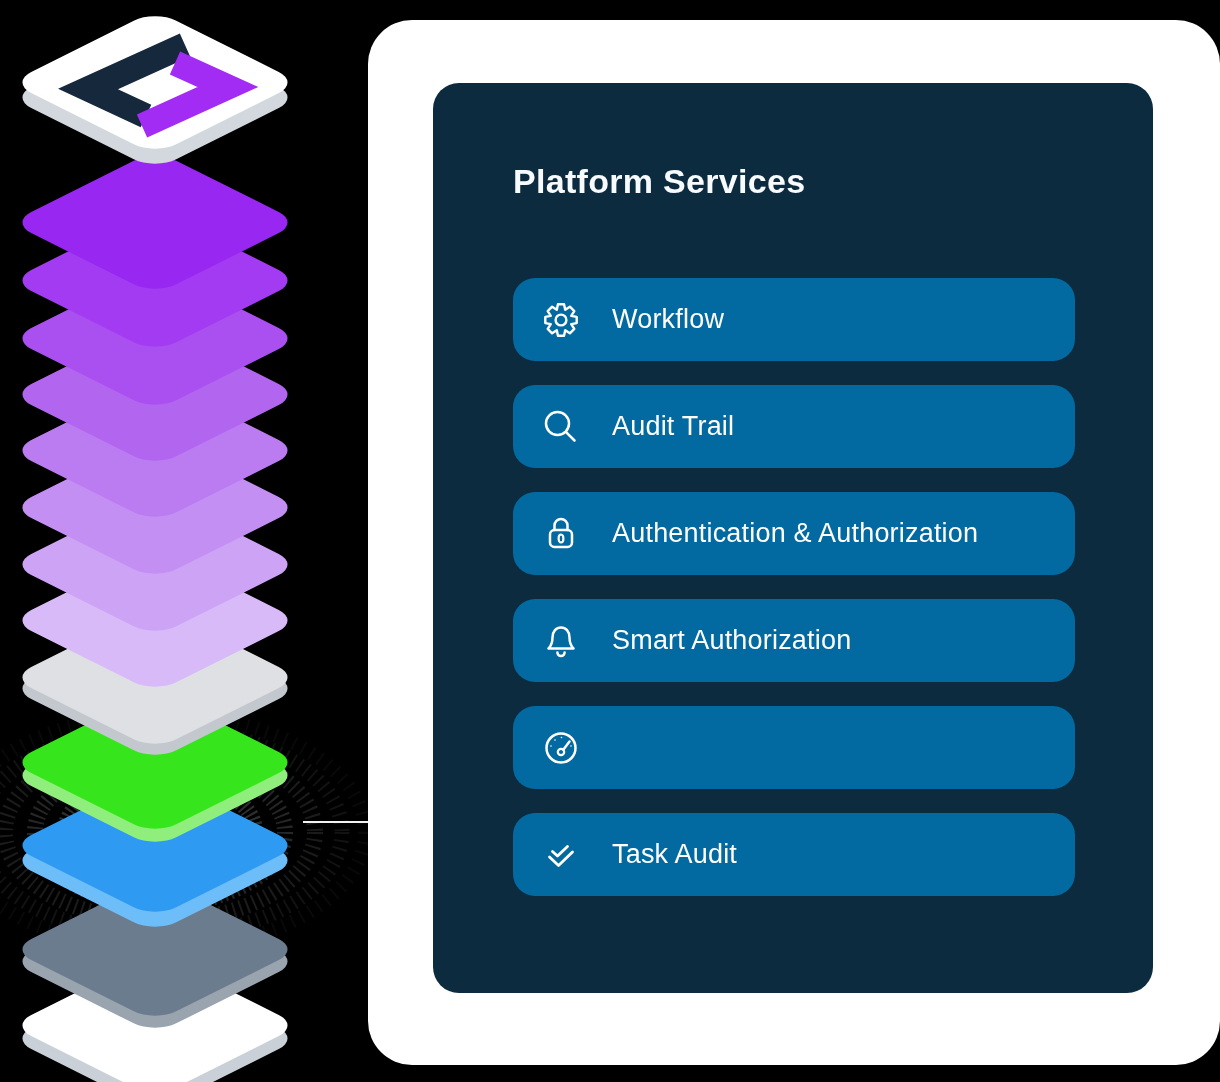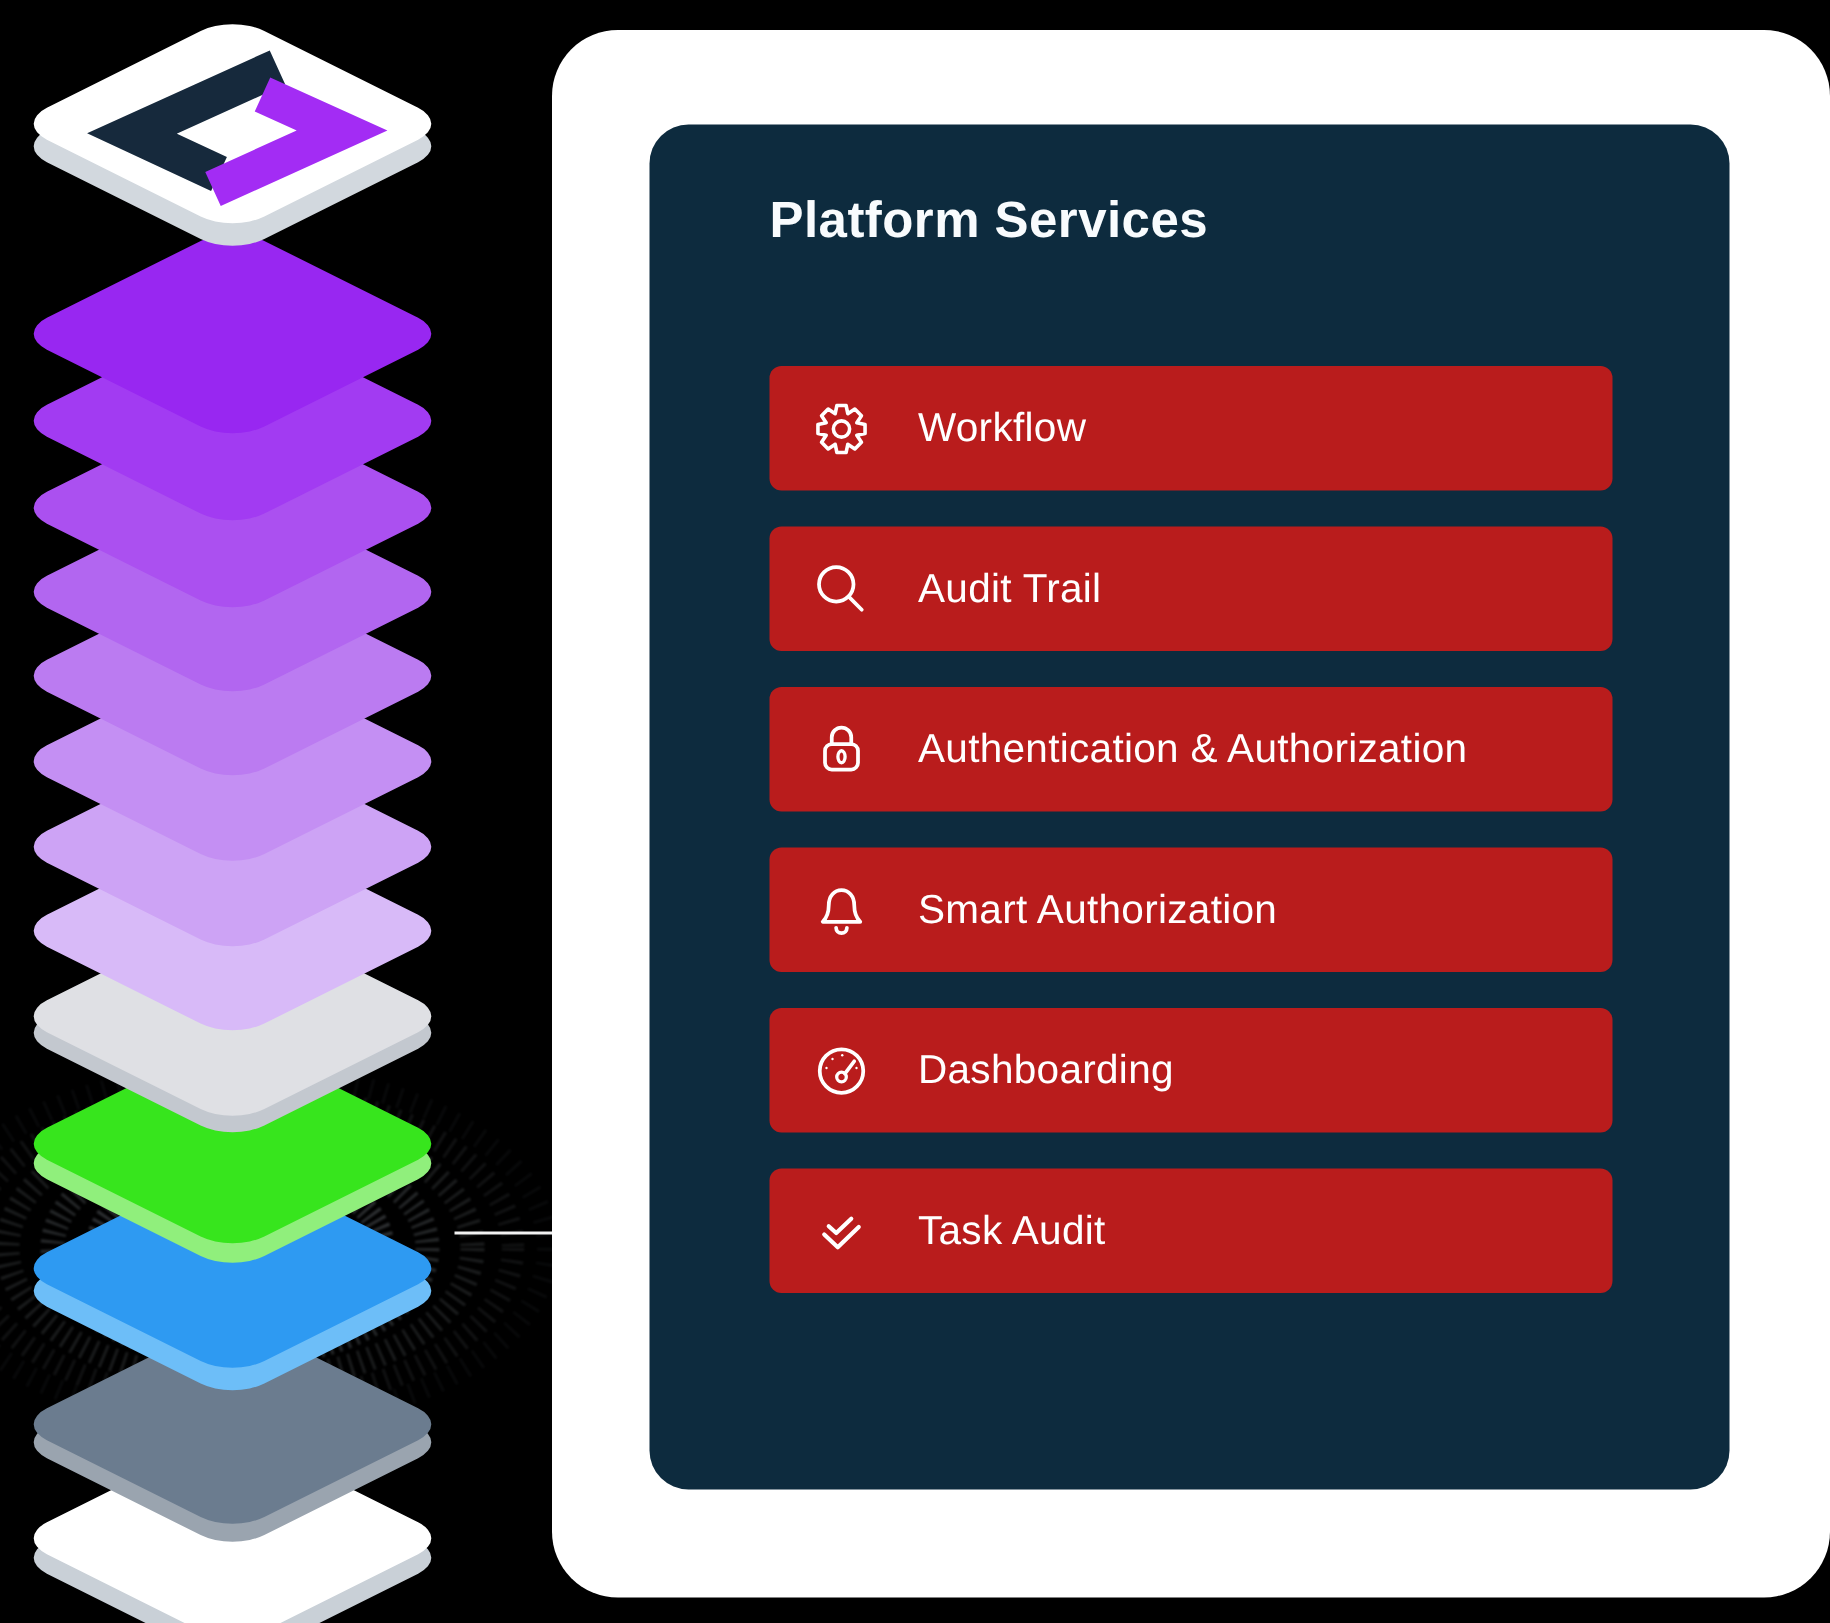--- a/index.html
+++ b/index.html
@@ -2,24 +2,24 @@
 <html><head>
 <meta charset="utf-8">
 <style>
   html,body{margin:0;padding:0;background:#000;}
   .page{position:relative;width:1220px;height:1082px;background:#000;overflow:hidden;
         font-family:"Liberation Sans","DejaVu Sans",sans-serif;}
   .stack-svg{position:absolute;left:0;top:0;}
   .connector{position:absolute;left:303px;top:821px;width:70px;height:2px;background:#fff;opacity:.95;}
   .card{position:absolute;left:368px;top:20px;width:852px;height:1045px;background:#ffffff;border-radius:44px;}
   .card-inner{position:absolute;left:65px;top:63px;width:720px;height:910px;background:#0d2b3e;
-              border-radius:26px;box-sizing:border-box;padding:44px 78px 0 80px;}
+              border-radius:26px;box-sizing:border-box;padding:78px 78px 0 80px;}
   .panel-title{margin:0;font-size:34px;line-height:41px;font-weight:600;color:#f8fbfd;letter-spacing:.3px;}
   .btn-list{margin-top:76px;display:flex;flex-direction:column;gap:24px;}
-  .btn{height:83px;flex:0 0 83px;border-radius:8px;background:#b91c1c;display:flex;align-items:center;
+  .btn{height:83px;flex:0 0 83px;border-radius:22px;background:#0369a1;display:flex;align-items:center;
        padding-left:28px;gap:31px;box-sizing:border-box;cursor:pointer;}
   .btn .label{font-size:27px;font-weight:500;color:#ffffff;letter-spacing:.2px;}
   .icon{width:40px;height:40px;display:flex;align-items:center;justify-content:center;}
   .icon svg{display:block;stroke:#ffffff;fill:none;stroke-width:2.5;stroke-linecap:round;stroke-linejoin:round;}
 </style>
 </head>
 <body>
 
 <div class="page">
 
@@ -148,21 +148,20 @@
             <svg width="40" height="40" viewBox="-20 -20 40 40">
               <circle cx="0" cy="0" r="14.5"></circle>
               <circle cx="0" cy="4" r="3.2" stroke-width="2.2"></circle>
               <line x1="2.3" y1="1.8" x2="8.5" y2="-6.5"></line>
               <circle cx="-10" cy="-2" r="0.8" fill="#fff" stroke="none"></circle>
               <circle cx="-6" cy="-8" r="0.8" fill="#fff" stroke="none"></circle>
               <circle cx="0.5" cy="-10.5" r="0.8" fill="#fff" stroke="none"></circle>
               <circle cx="10" cy="-2" r="0.8" fill="#fff" stroke="none"></circle>
             </svg>
           </span>
-          <span class="label">Dashboarding</span>
         </div>
 
         <div class="btn">
           <span class="icon">
             <svg width="40" height="40" viewBox="-20 -20 40 40">
               <polyline stroke-width="2.8" points="-8.5,-3.5 -3.5,1 6.5,-8.5"></polyline>
               <polyline stroke-width="2.8" points="-11.5,2 -2.5,10.5 11.5,-3"></polyline>
             </svg>
           </span>
           <span class="label">Task Audit</span>

